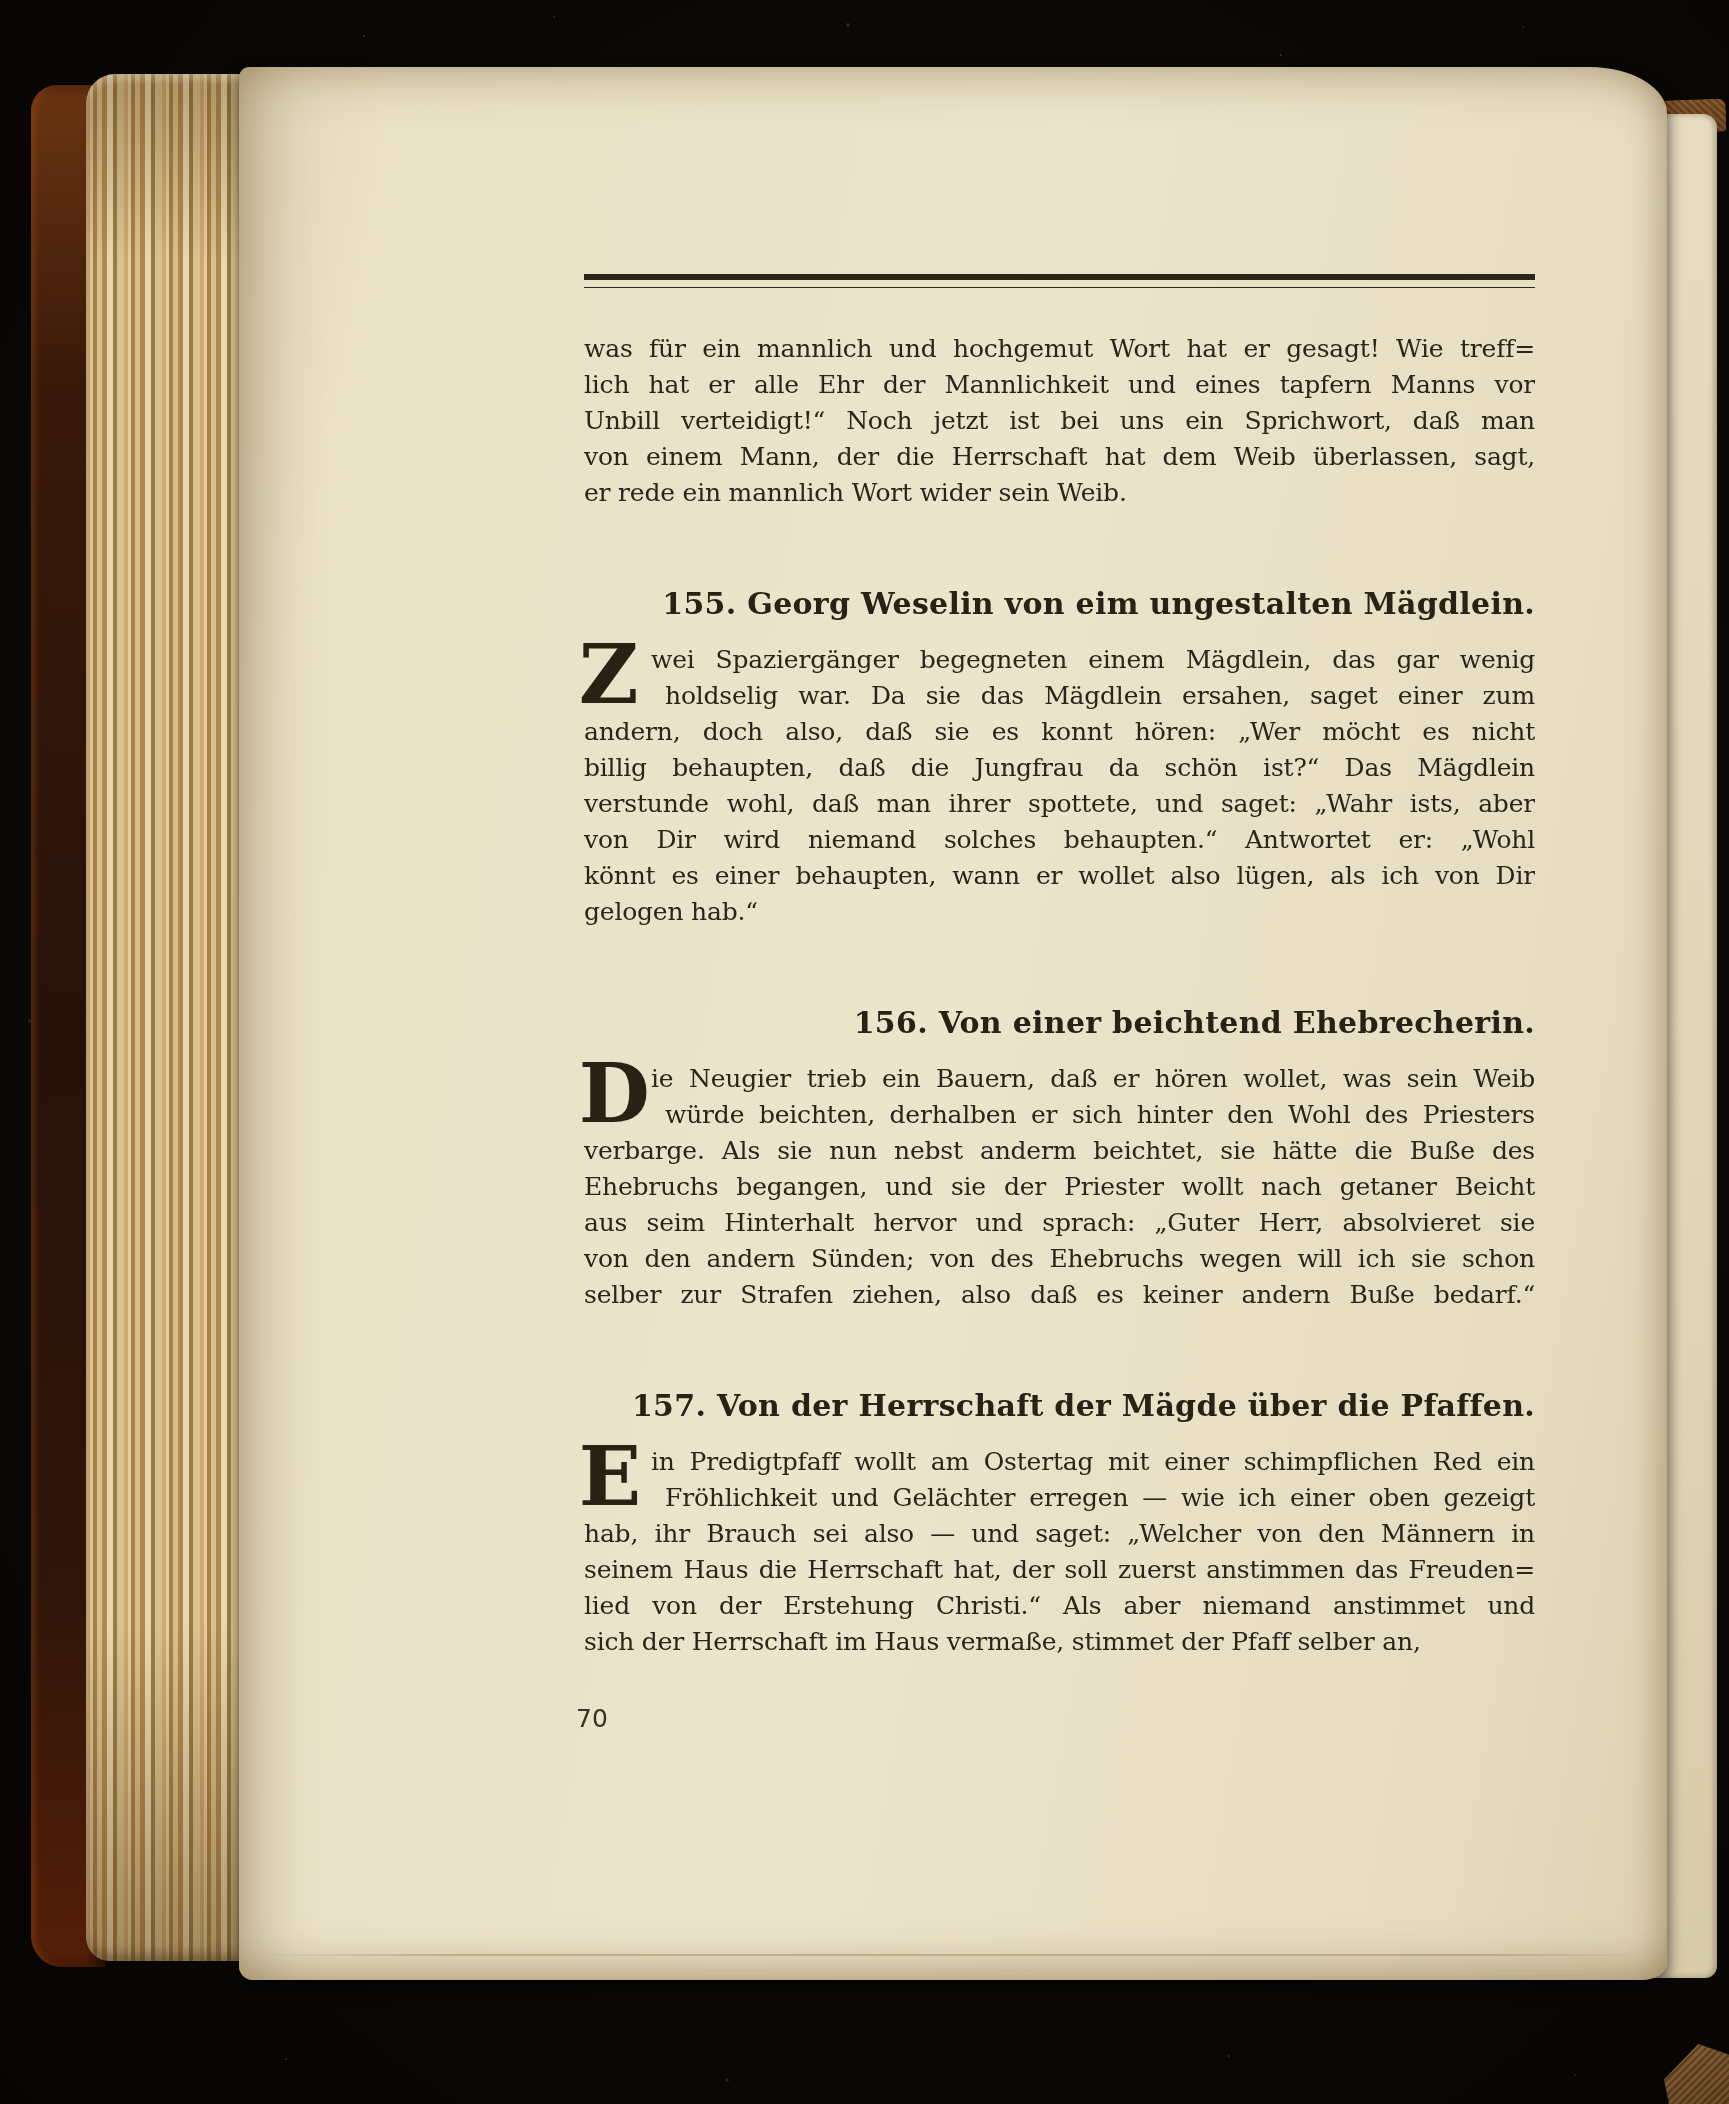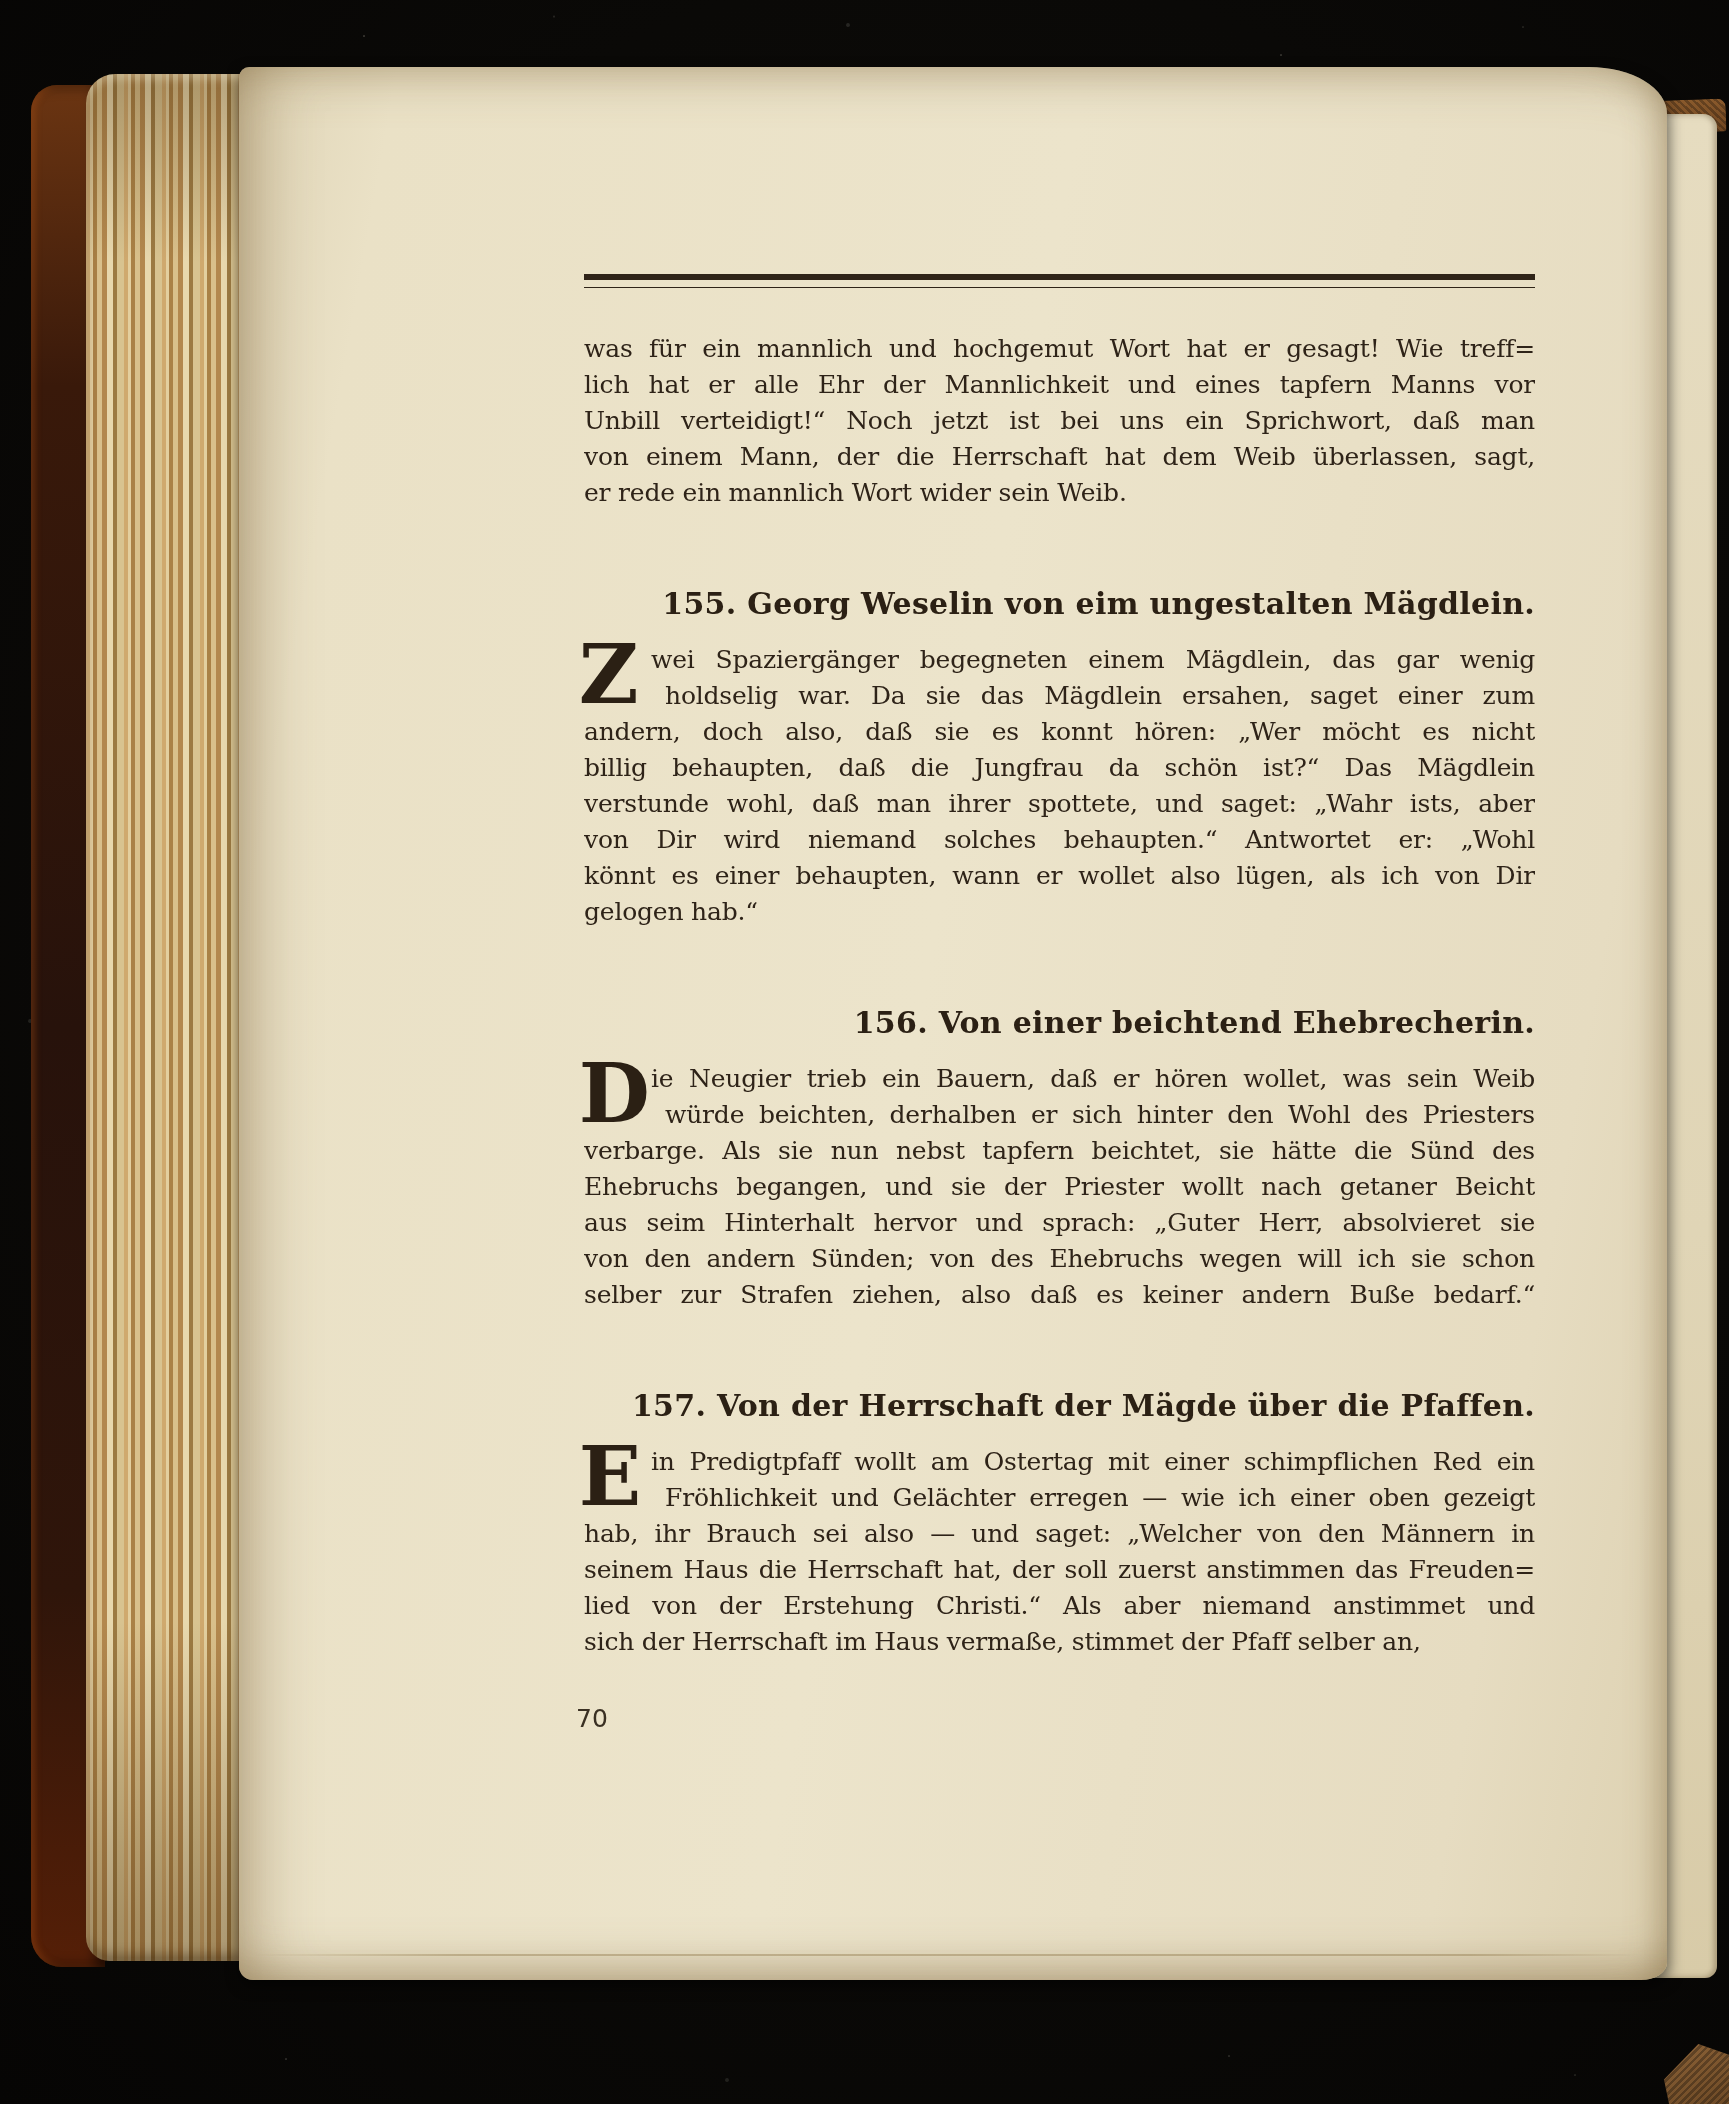--- a/index.html
+++ b/index.html
@@ -169,21 +169,21 @@
       </div>
 
       <div class="section">
         <h2 class="heading">156. Von einer beichtend Ehebrecherin.</h2>
         <div class="para has-dropcap justify-last">
           <span class="dropcap">D</span>
           <div class="lines">
 
           <div class="line">ie Neugier trieb ein Bauern, daß er hören wollet, was sein Weib</div>
               <div class="line">würde beichten, derhalben er sich hinter den Wohl des Priesters</div>
-              <div class="line">verbarge. Als sie nun nebst tapfern beichtet, sie hätte die Sünd des</div>
+              <div class="line">verbarge. Als sie nun nebst anderm beichtet, sie hätte die Buße des</div>
               <div class="line">Ehebruchs begangen, und sie der Priester wollt nach getaner Beicht</div>
               <div class="line">aus seim Hinterhalt hervor und sprach: „Guter Herr, absolvieret sie</div>
               <div class="line">von den andern Sünden; von des Ehebruchs wegen will ich sie schon</div>
               <div class="line">selber zur Strafen ziehen, also daß es keiner andern Buße bedarf.“</div>
             </div>
         </div>
       </div>
 
       <div class="section">
         <h2 class="heading">157. Von der Herrschaft der Mägde über die Pfaffen.</h2>

